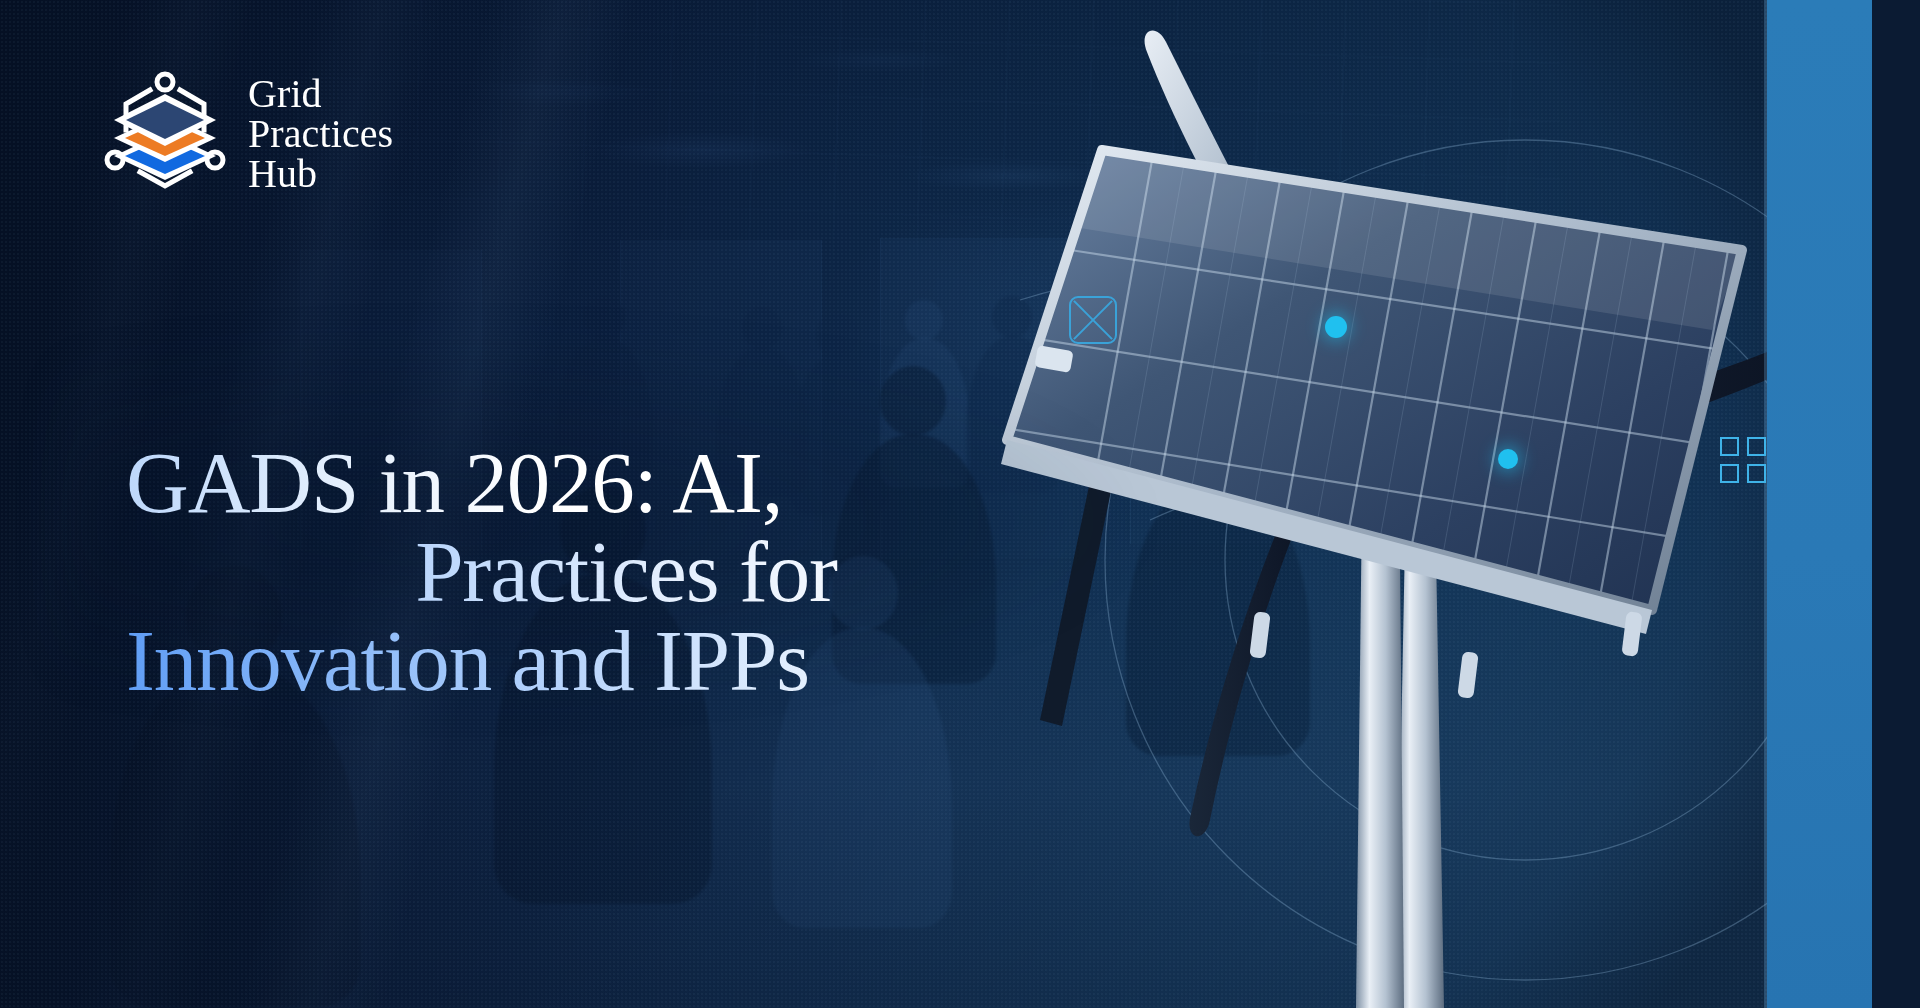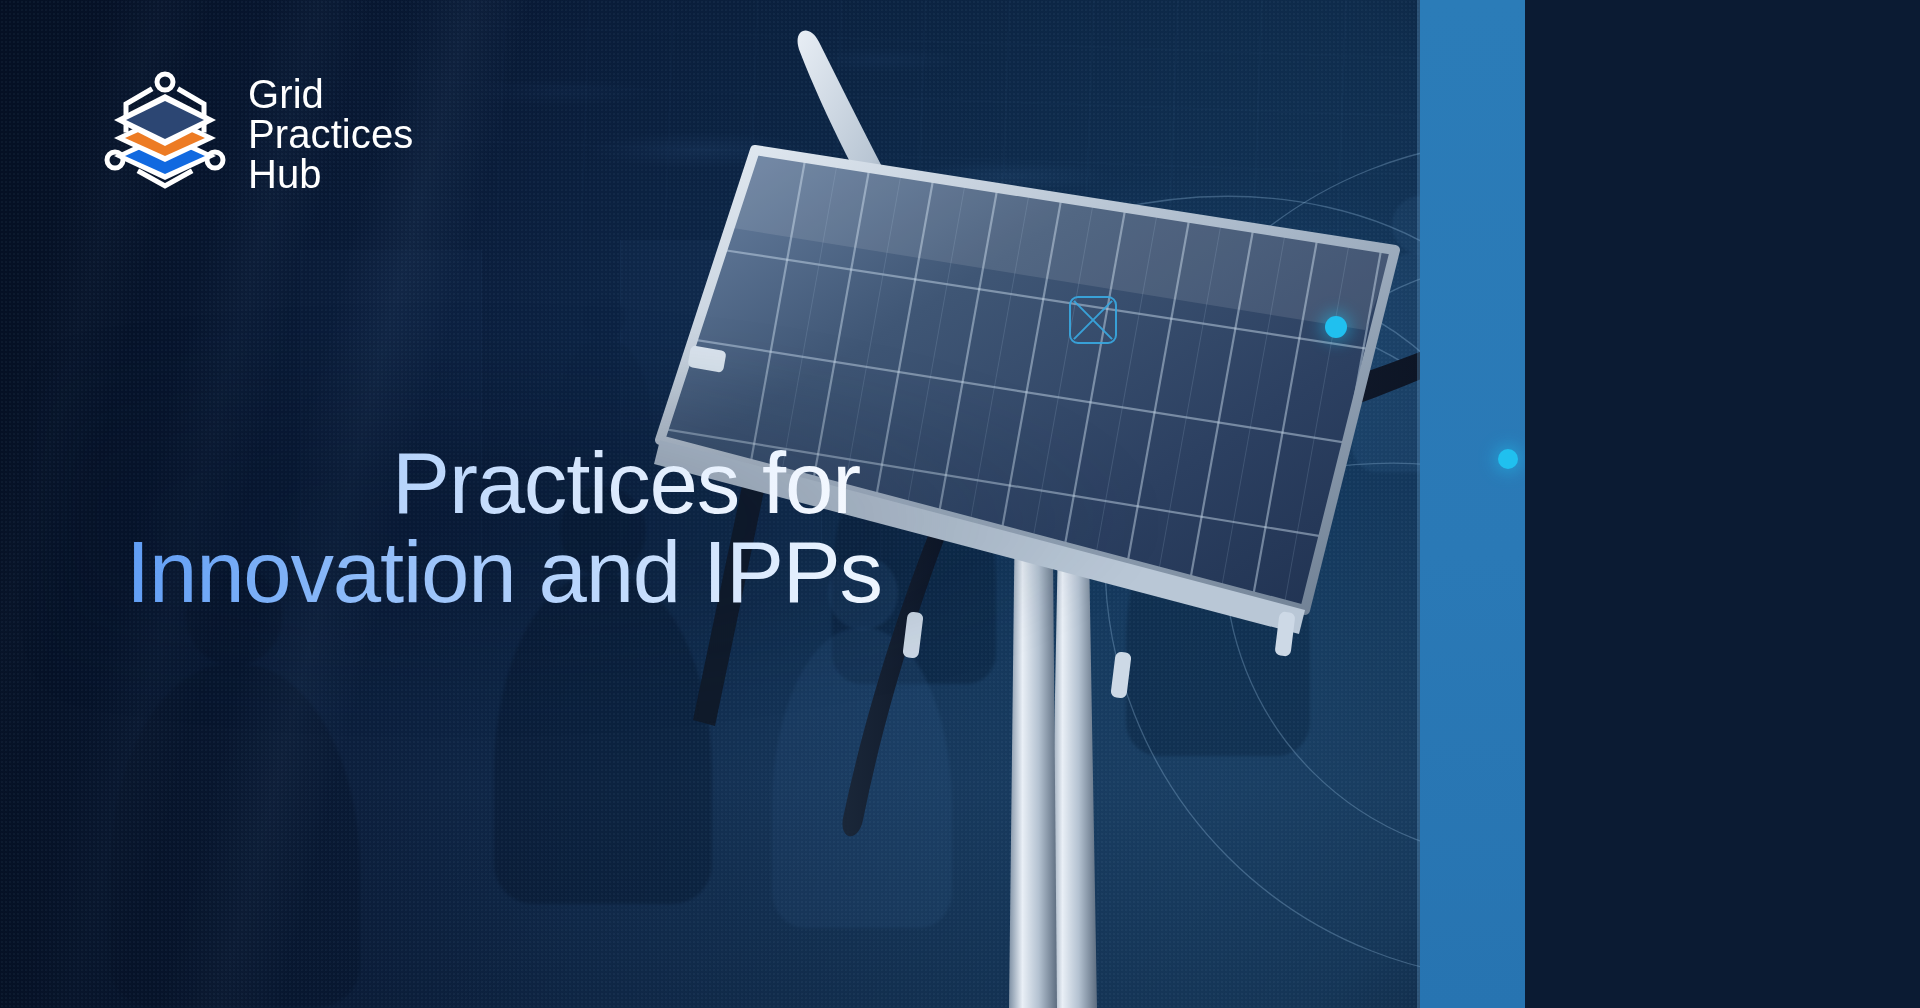--- a/index.html
+++ b/index.html
@@ -3,24 +3,24 @@
 <meta charset="utf-8">
 <title>Grid Innovation Hub — GADS in 2026</title>
 <style>
   html, body {
     margin: 0;
     padding: 0;
     background: #0b1b33;
   }
   #banner {
     position: relative;
-    width: 1525px;
+    width: 1872px;
     height: 1008px;
     overflow: hidden;
-    font-family: Liberation Sans, sans-serif;
+    font-family: Liberation Serif, serif;
     background: #0d1f3c;
     user-select: none;
   }
 
   
   .bg-layer { position: absolute; inset: 0; }
 
   
   .bg-photo {
     background:
@@ -451,17 +451,18 @@
     </div>
     <div class="logo-text">
       <span>Grid</span>
       <span>Practices</span>
       <span>Hub</span>
     </div>
   </div>
 
   <div class="headline-shadow"></div>
   <h1 class="headline">
+    <span class="ln ln1">GADS in 2026: AI,</span>
     <span class="ln ln3">Practices for</span>
     <span class="ln ln4">Innovation and IPPs</span>
   </h1>
 
 </div>
 
 </body></html>

